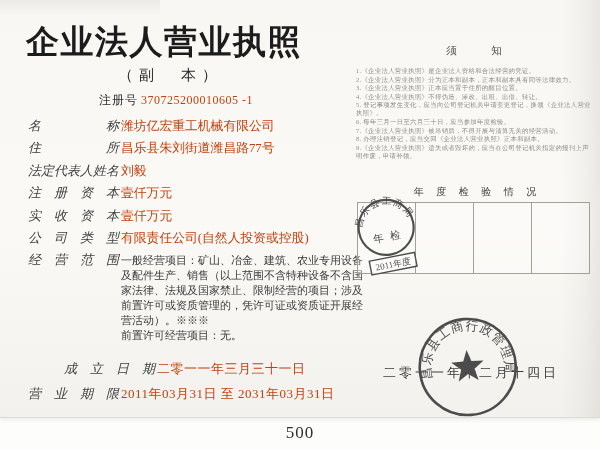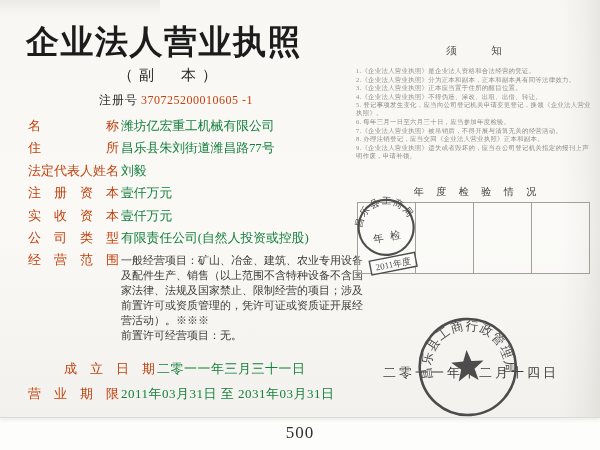--- a/index.html
+++ b/index.html
@@ -11,22 +11,22 @@
   .shade-right{position:absolute;right:0;top:0;width:40px;height:417px;
          background:linear-gradient(90deg,rgba(0,0,0,0) 0%,rgba(120,115,105,0.06) 60%,rgba(120,115,105,0.13) 100%);}
   .shade-top{position:absolute;left:0;top:0;width:160px;height:16px;
          background:linear-gradient(180deg,rgba(130,125,115,0.10),rgba(0,0,0,0));}
   .title{position:absolute;left:26px;top:20px;font-size:33px;font-weight:bold;color:#1c1c1c;letter-spacing:1.5px;}
   .subtitle{position:absolute;left:118px;top:66px;font-size:15px;color:#2a2a2a;letter-spacing:6px;}
   .regline{position:absolute;left:99px;top:92px;font-size:12px;color:#2e2e2e;letter-spacing:1px;}
   .regno{font-size:12px;margin-left:3px;letter-spacing:0.5px;color:#c2410c;}
   .fields{position:absolute;left:28px;top:119px;width:345px;color:#2d2d2d;}
   .frow{display:flex;margin-bottom:8.2px;font-size:13px;line-height:14.2px;}
-  .flabel{flex:0 0 93px;white-space:pre;color:#c2410c;}
-  .fvalue{font-size:12.8px;color:#15803d;}
+  .flabel{flex:0 0 93px;white-space:pre;color:#404040;font-style:italic;}
+  .fvalue{font-size:12.8px;color:#c2410c;}
   .scope .fvalue{width:262px;font-size:11px;line-height:15px;color:#3a3a3a;}
   .scope-line{display:block;}
   .est{position:absolute;left:28px;top:360px;display:flex;font-size:13px;color:#2d2d2d;margin-left:36px;}
   .term{position:absolute;left:28px;top:385px;display:flex;font-size:13px;color:#2d2d2d;}
   .est .fvalue,.term .fvalue{font-size:13px;letter-spacing:0.5px;}
   .notice{position:absolute;left:356px;top:44px;width:236px;}
   .notice-h{text-align:center;font-size:10.5px;letter-spacing:12px;padding-left:12px;color:#4a4a4a;margin-bottom:9px;}
   .notice-items{font-size:6.4px;line-height:8px;color:#8f8d88;letter-spacing:0.3px;}
   .notice-item{margin-bottom:0.6px;}
   .insp-h{position:absolute;left:356px;top:185px;width:233px;text-align:center;font-size:10px;letter-spacing:5px;padding-left:5px;color:#3c3c3c;}

